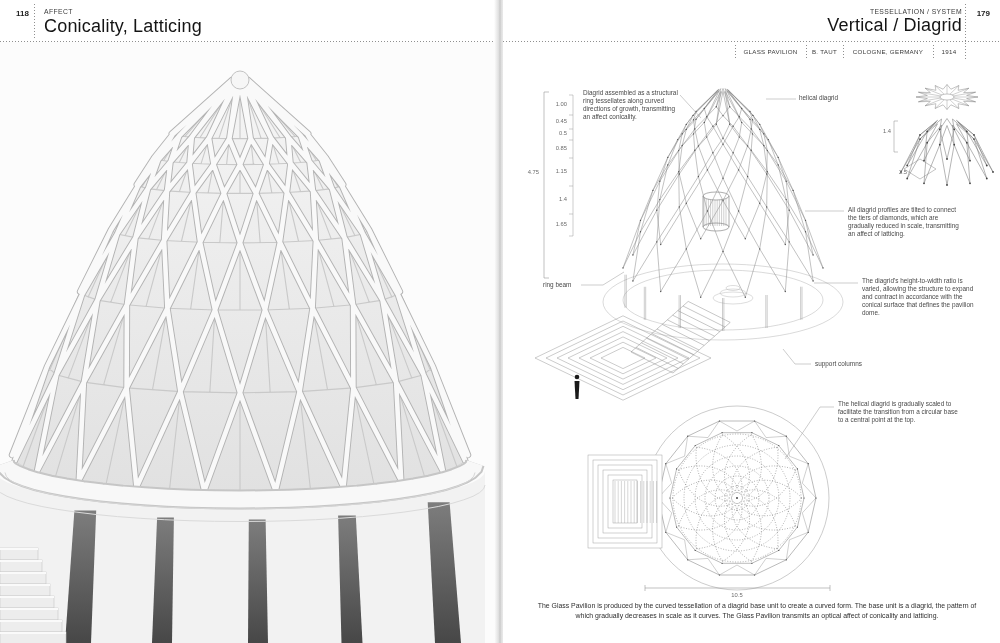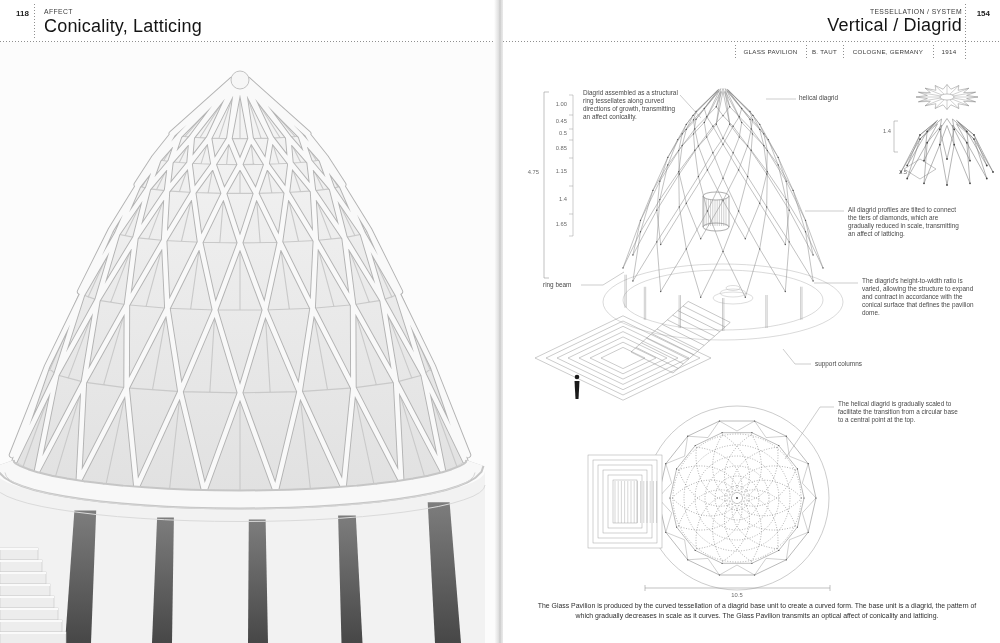--- a/index.html
+++ b/index.html
@@ -296,21 +296,21 @@
         <rect x="85" y="455" width="74" height="93" fill="#ffffff" stroke="#999" stroke-width="0.45"></rect>
         <rect x="90" y="460" width="64" height="83" fill="none" stroke="#999" stroke-width="0.45"></rect>
         <rect x="95" y="465" width="54" height="73" fill="none" stroke="#999" stroke-width="0.45"></rect>
         <rect x="100" y="470" width="44" height="63" fill="none" stroke="#999" stroke-width="0.45"></rect>
         <rect x="105" y="475" width="34" height="53" fill="none" stroke="#999" stroke-width="0.45"></rect>
         <rect x="110" y="480" width="24" height="43" fill="none" stroke="#999" stroke-width="0.45"></rect>
         <path d="M 112.0,481 V 523 M 115.2,481 V 523 M 118.4,481 V 523 M 121.6,481 V 523 M 124.8,481 V 523 M 128.0,481 V 523 M 131.2,481 V 523 M 134.4,481 V 523 M 137.6,481 V 523 M 140.8,481 V 523 M 144.0,481 V 523 M 147.2,481 V 523 M 150.4,481 V 523 M 153.6,481 V 523 " stroke="#999" stroke-width="0.4" fill="none"></path>
         <path d="M 142,588 L 327,588 M 142,585 V 591 M 327,585 V 591" stroke="#999" stroke-width="0.6" fill="none"></path>
       </svg>
 
-    <div class="pagenum" style="right:10px;top:9px">154</div>
+    <div class="pagenum" style="right:10px;top:9px">179</div>
     <div class="eyebrow" style="right:38px;top:8px;text-align:right">TESSELLATION / SYSTEM</div>
     <div class="title" style="right:38px;top:15px;text-align:center">Vertical / Diagrid</div>
     <div class="hdot"></div>
     <div class="vdot" style="left:462px;top:4px;height:55px"></div>
 
     <div class="vdot" style="left:232px;top:45px;height:13px"></div>
     <div class="meta-item" style="left:234px;width:67px">GLASS PAVILION</div>
     <div class="vdot" style="left:303px;top:45px;height:13px"></div>
     <div class="meta-item" style="left:305px;width:33px">B. TAUT</div>
     <div class="vdot" style="left:340px;top:45px;height:13px"></div>

